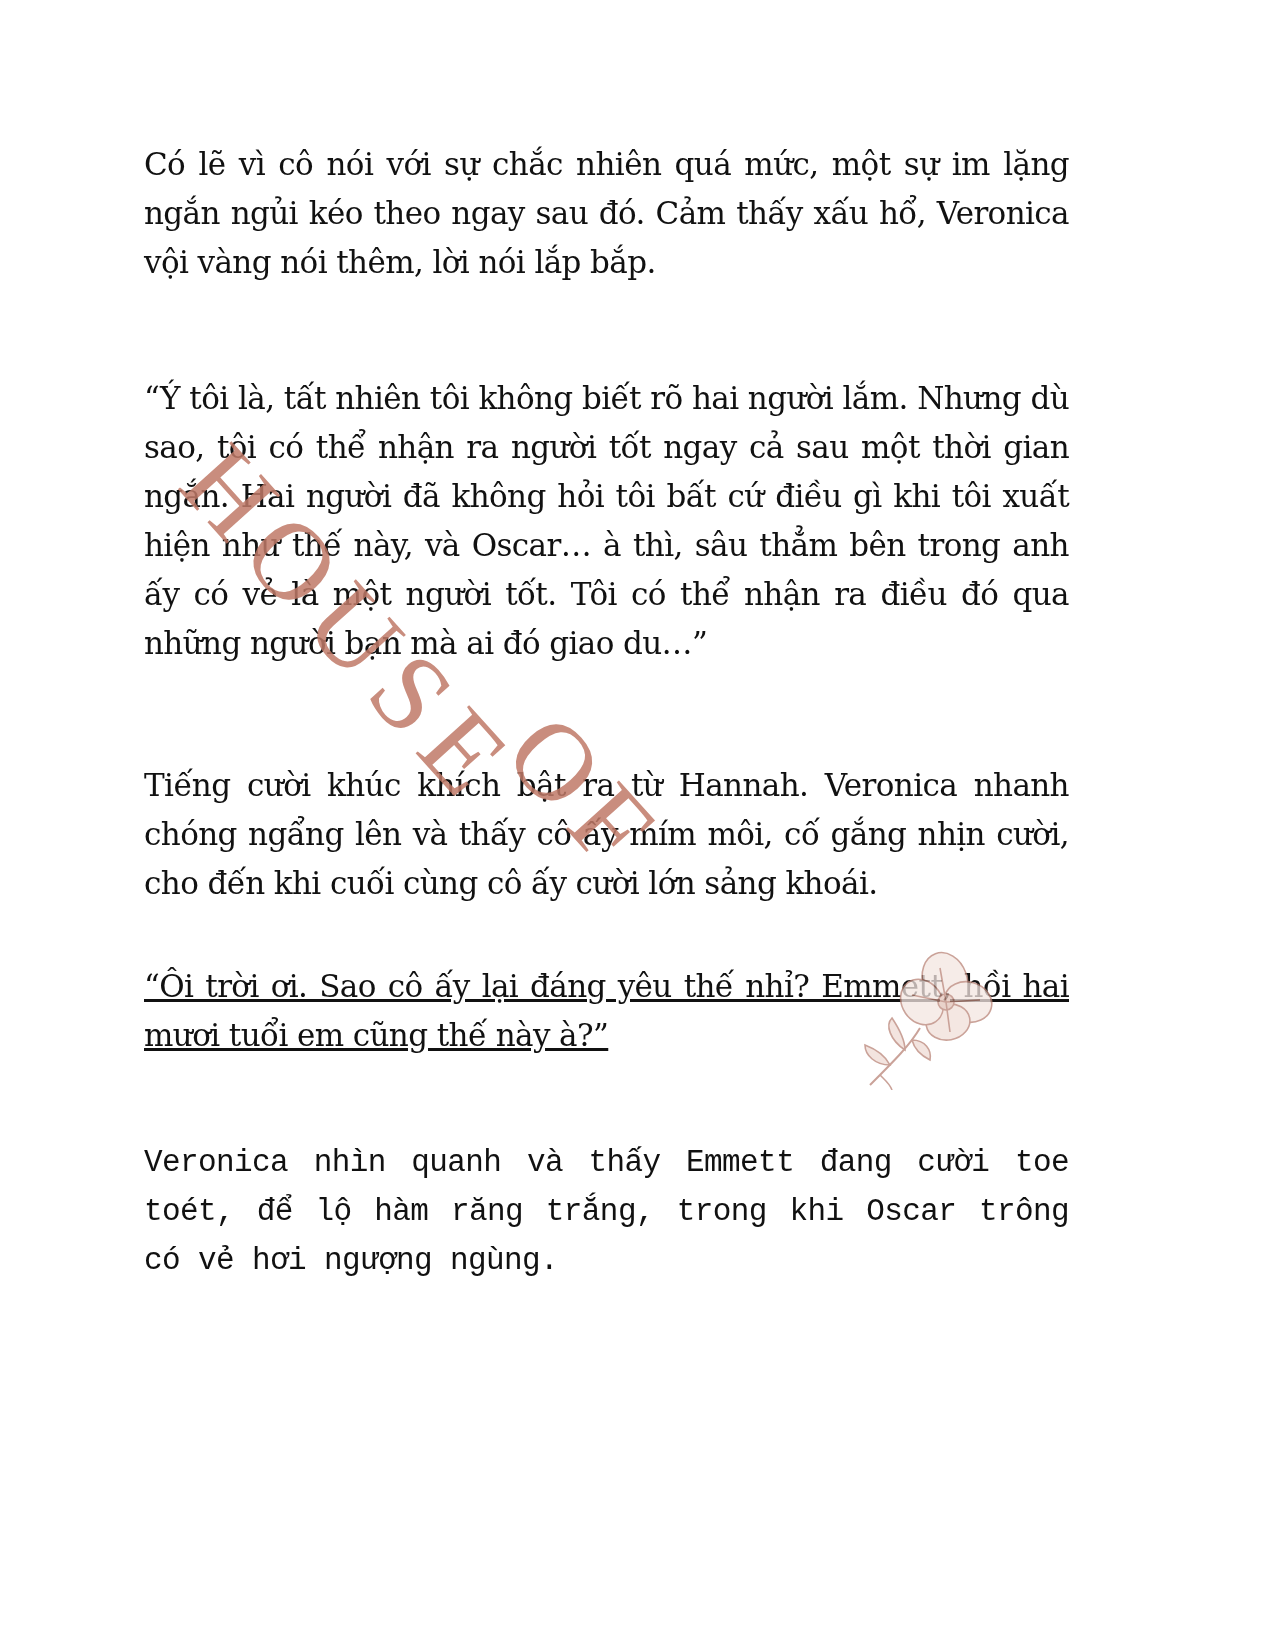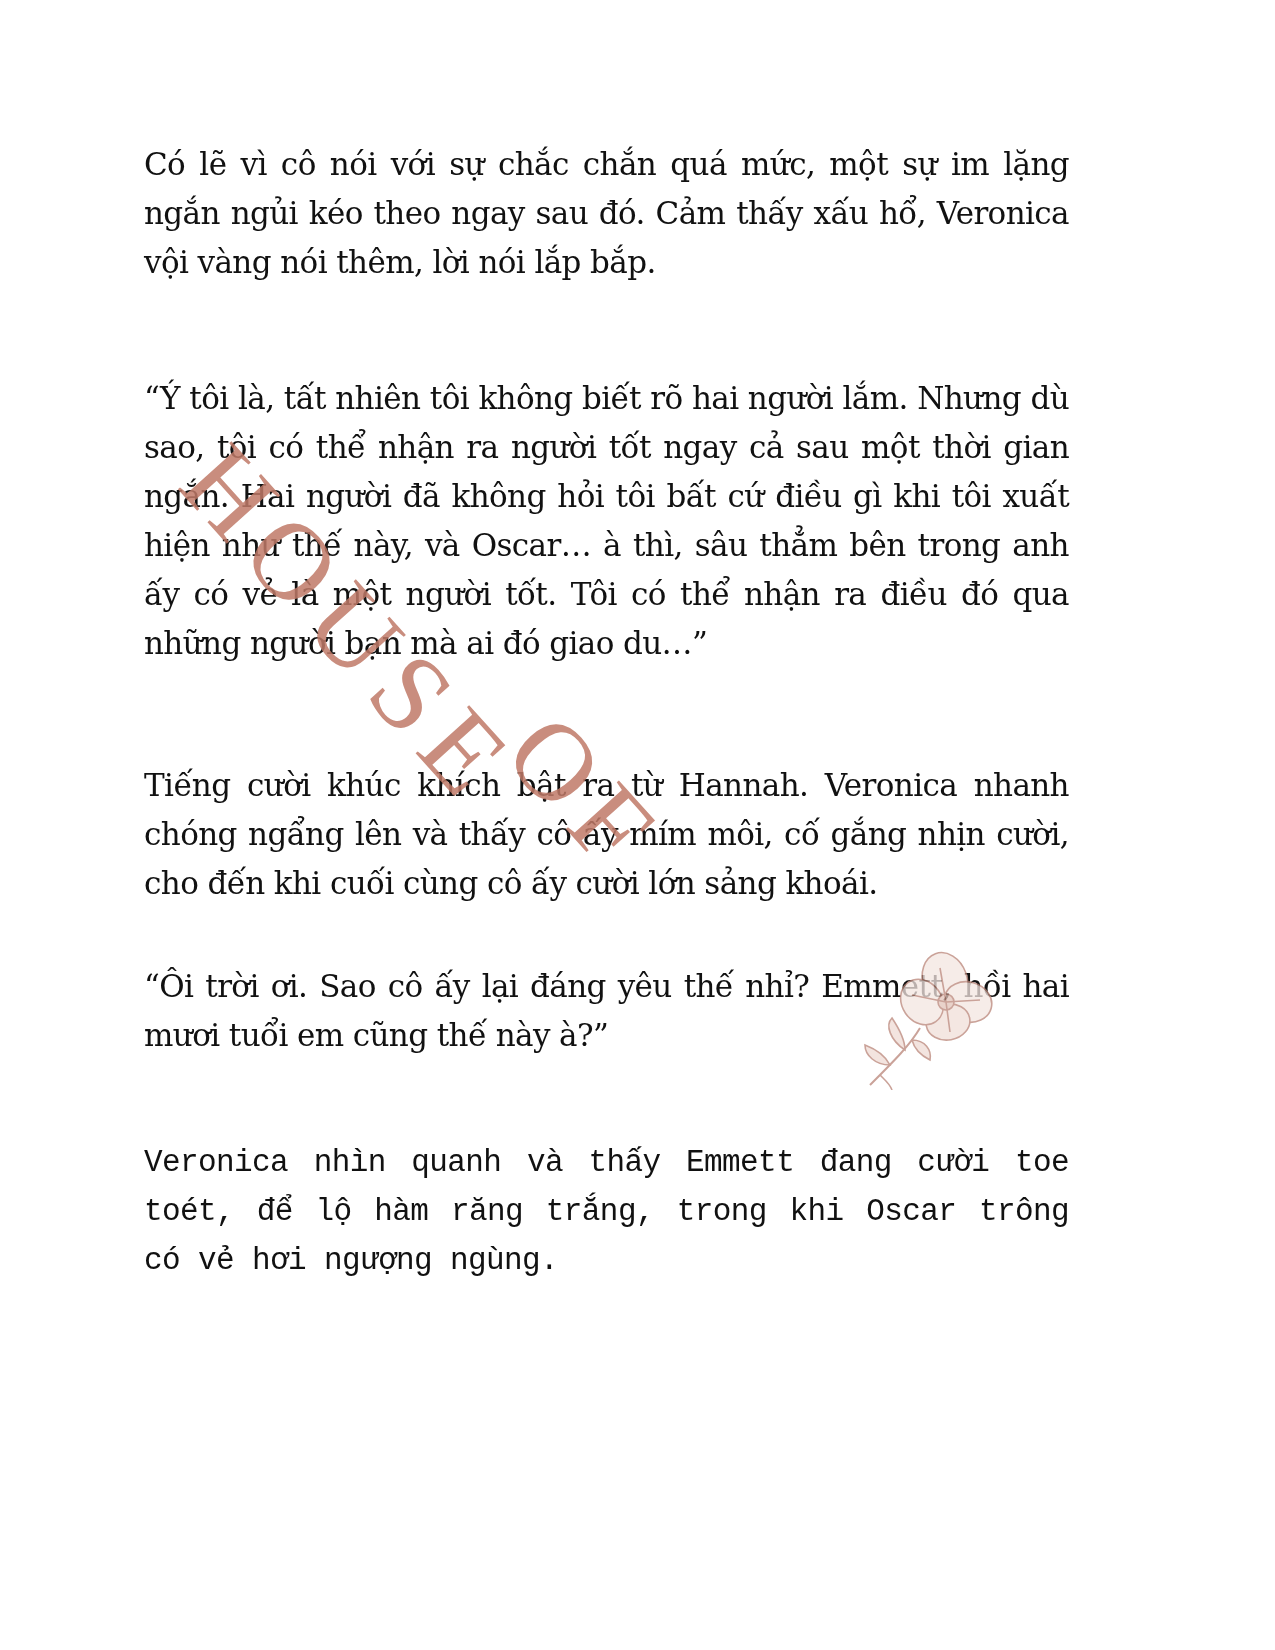--- a/index.html
+++ b/index.html
@@ -38,21 +38,21 @@
       padding: 0;
       position: absolute;
       left: 0;
       width: 925px;
       text-align: justify;
       text-align-last: left;
     }
     .p1 { top: 0px; }
     .p2 { top: 234px; }
     .p3 { top: 613px; margin-top: 8px; }
-    .p4 { top: 822px; }
+    .p4 { top: 822px; text-decoration: underline; }
     .p5 { top: 998px; font-family: Liberation Mono, monospace; }
 
     .watermark {
       position: absolute;
       left: 0; top: 0;
       width: 1275px;
       height: 1650px;
       pointer-events: none;
       z-index: 3;
     }
@@ -90,21 +90,21 @@
       height: 150px;
       opacity: 0.75;
     }
   </style>
 </head>
 <body>
 
 <div class="page">
 
   <div class="text-column">
-    <p class="para p1">Có lẽ vì cô nói với sự chắc chắn quá mức, một sự im lặng ngắn ngủi kéo theo ngay sau đó. Cảm thấy xấu hổ, Veronica vội vàng nói thêm, lời nói lắp bắp.</p>
+    <p class="para p1">Có lẽ vì cô nói với sự chắc nhiên quá mức, một sự im lặng ngắn ngủi kéo theo ngay sau đó. Cảm thấy xấu hổ, Veronica vội vàng nói thêm, lời nói lắp bắp.</p>
     <p class="para p2">“Ý tôi là, tất nhiên tôi không biết rõ hai người lắm. Nhưng dù sao, tôi có thể nhận ra người tốt ngay cả sau một thời gian ngắn. Hai người đã không hỏi tôi bất cứ điều gì khi tôi xuất hiện như thế này, và Oscar… à thì, sâu thẳm bên trong anh ấy có vẻ là một người tốt. Tôi có thể nhận ra điều đó qua những người bạn mà ai đó giao du…”</p>
     <p class="para p3">Tiếng cười khúc khích bật ra từ Hannah. Veronica nhanh chóng ngẩng lên và thấy cô ấy mím môi, cố gắng nhịn cười, cho đến khi cuối cùng cô ấy cười lớn sảng khoái.</p>
     <p class="para p4">“Ôi trời ơi. Sao cô ấy lại đáng yêu thế nhỉ? Emmett, hồi hai mươi tuổi em cũng thế này à?”</p>
     <p class="para p5">Veronica nhìn quanh và thấy Emmett đang cười toe toét, để lộ hàm răng trắng, trong khi Oscar trông có vẻ hơi ngượng ngùng.</p>
   </div>
 
   <div class="watermark">
     <span class="wm-word wm-house">HOUSE</span>
     <span class="wm-word wm-of">OF</span>
     <span class="wm-word wm-wolf" style="opacity:0">WOLF</span>

